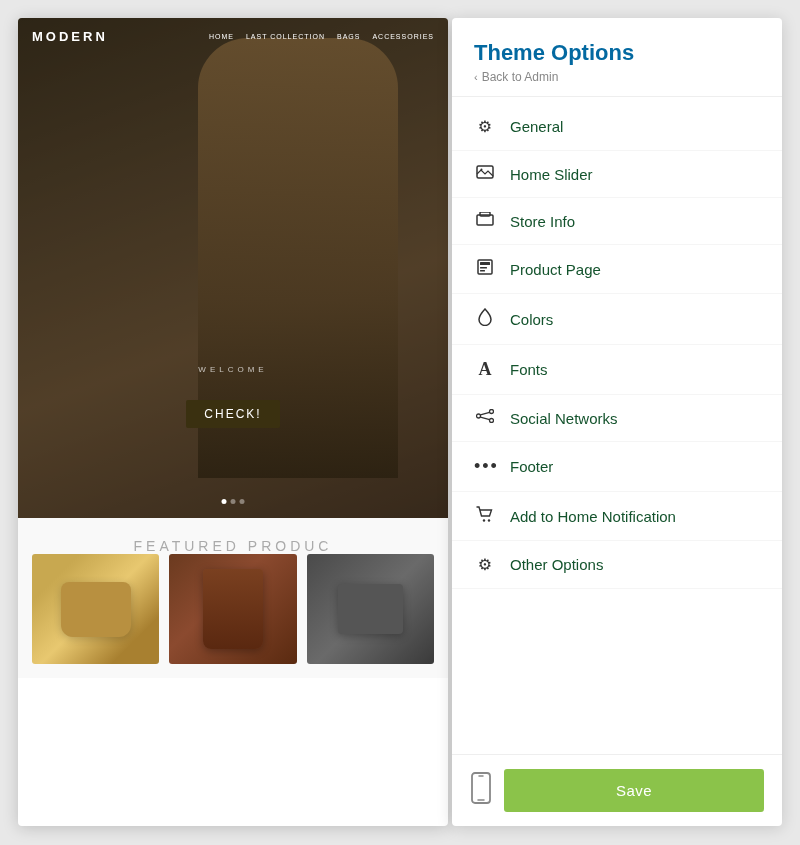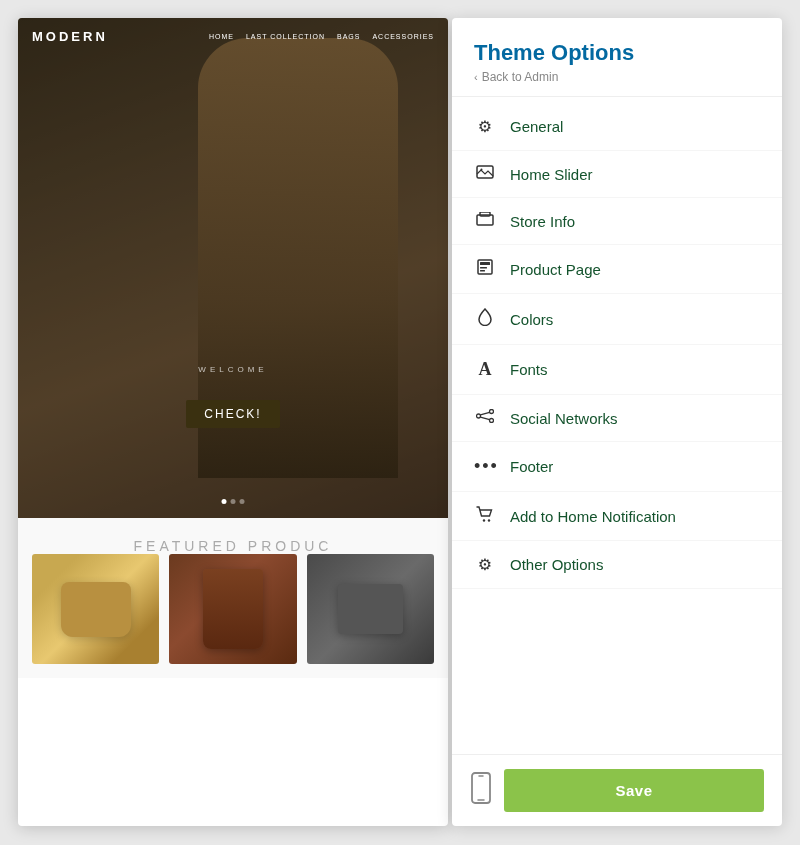--- a/index.html
+++ b/index.html
@@ -268,21 +268,21 @@
       color: #888;
     }
     .save-btn {
       flex: 1;
       background: #8bc34a;
       color: #fff;
       border: none;
       border-radius: 3px;
       padding: 13px 0;
       font-size: 15px;
-      font-weight: 700;
+      font-weight: 400;
       cursor: pointer;
       letter-spacing: 0.5px;
     }
   </style>
 </head>
 <body>
 
 <div class="store-preview">
 
   <div class="hero">

